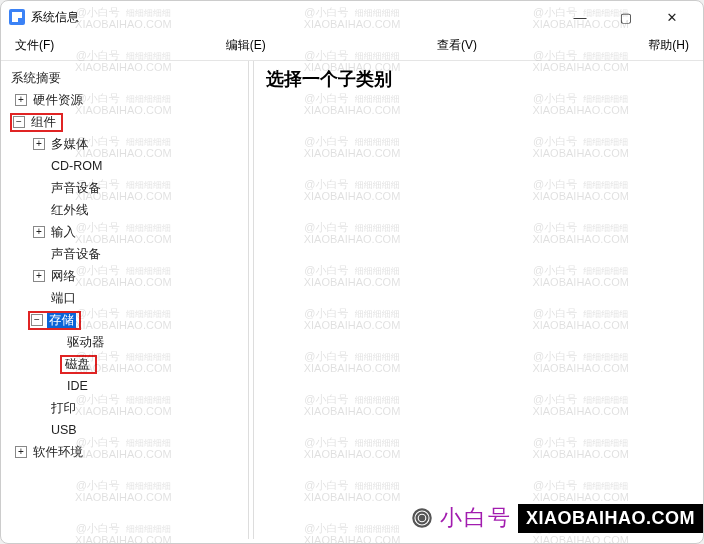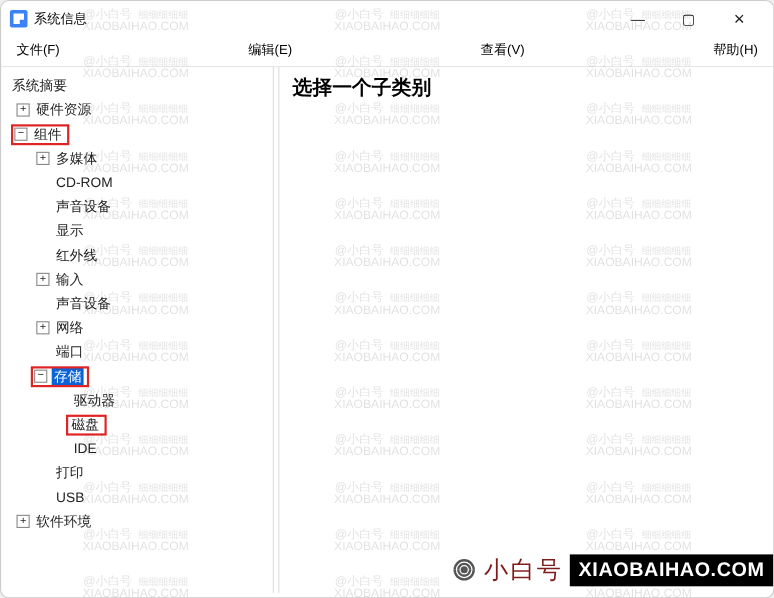--- a/index.html
+++ b/index.html
@@ -23,21 +23,21 @@
   .togg { width: 12px; height: 12px; border: 1px solid #888; display: inline-flex; align-items: center; justify-content: center; font-size: 10px; line-height: 1; margin-right: 4px; background: #fff; }
   .lbl { padding: 0 2px; }
   .sel { background: #0a64d8; color: #fff; }
   .red-box { outline: 2px solid #e02424; outline-offset: -1px; }
   .red-wrap { display: inline-flex; align-items: center; padding: 0 4px 0 2px; }
   .watermark { position: absolute; inset: 0; pointer-events: none; overflow: hidden; }
   .wm-row { display: flex; justify-content: space-between; padding: 0 8px; opacity: 0.12; font-size: 11px; color: #000; white-space: nowrap; }
   .wm-cell { flex:1; text-align:center; }
   .badge-wrap { position: absolute; right: 0; bottom: 10px; display: flex; align-items: center; }
   .badge-icon { width: 28px; height: 28px; margin-right: 4px; color:#555; display:flex; align-items:center; justify-content:center; }
-  .badge-cn { font-size: 22px; color: #7f1d1d; margin-right: 6px; letter-spacing: 2px; }
+  .badge-cn { font-size: 22px; color: #a21caf; margin-right: 6px; letter-spacing: 2px; }
   .badge-en { background: #000; color: #fff; font-size: 18px; padding: 4px 8px; font-weight: 600; letter-spacing: 0.5px; }
 </style>
 </head>
 <body>
 
 <div class="window">
 
   <div class="watermark">
       <div class="wm-row" style="margin-top:4px">
         <span class="wm-cell">@小白号 &nbsp;<span style="font-size:9px">细细细细细</span></span>
@@ -217,24 +217,20 @@
           <span class="lbl">多媒体</span>
         </div>
 
         <div class="node">
           <span class="pad" style="width:48px"></span>
           <span class="lbl">CD-ROM</span>
         </div>
         <div class="node">
           <span class="pad" style="width:48px"></span>
           <span class="lbl">声音设备</span>
-        </div>
-        <div class="node">
-          <span class="pad" style="width:48px"></span>
-          <span class="lbl">显示</span>
         </div>
         <div class="node">
           <span class="pad" style="width:48px"></span>
           <span class="lbl">红外线</span>
         </div>
 
         <div class="node">
           <span class="pad" style="width:32px"></span>
           <span class="togg">+</span>
           <span class="lbl">输入</span>

